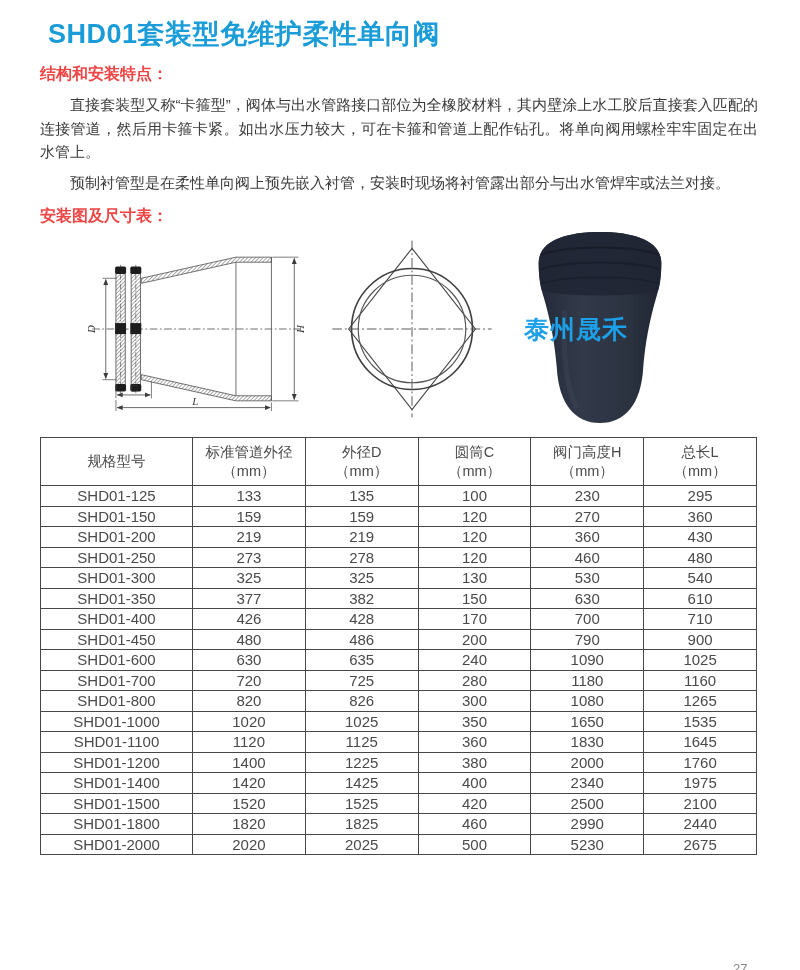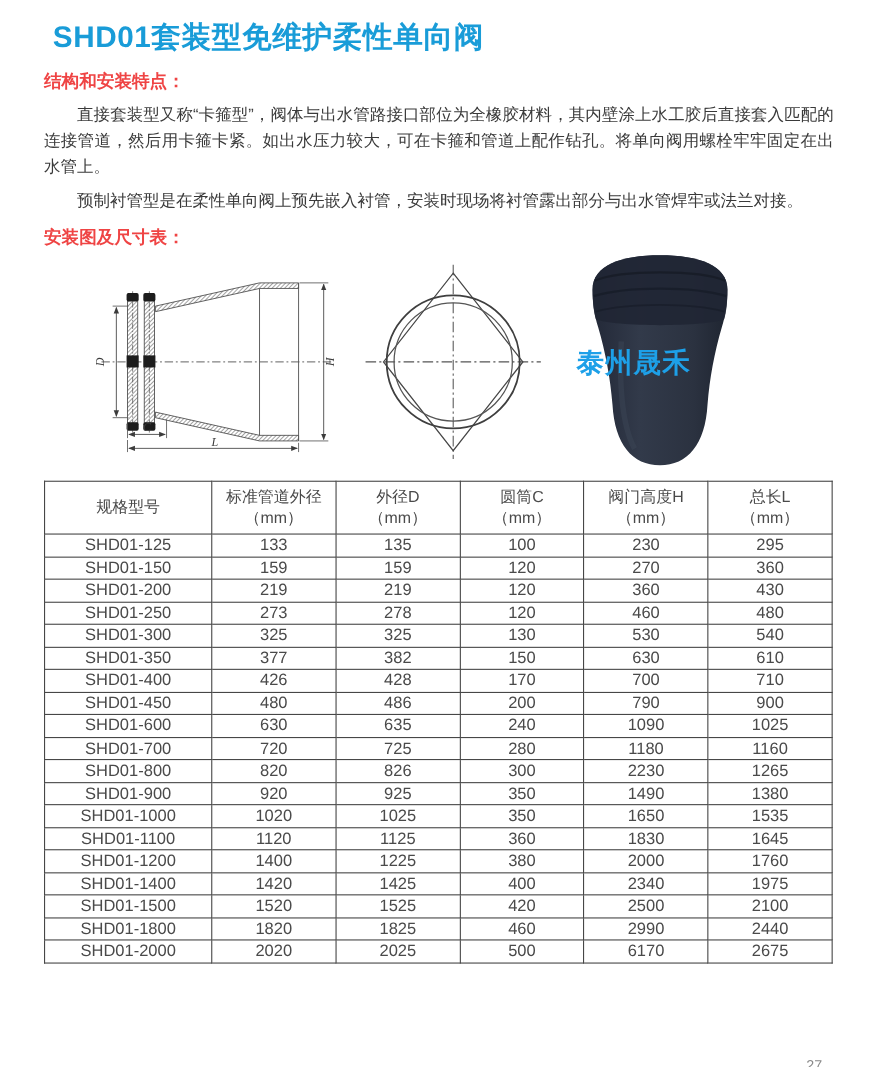--- a/index.html
+++ b/index.html
@@ -273,30 +273,22 @@
             <td>725</td>
             <td>280</td>
             <td>1180</td>
             <td>1160</td>
           </tr>
           <tr>
             <td>SHD01-800</td>
             <td>820</td>
             <td>826</td>
             <td>300</td>
-            <td>2230</td>
+            <td>1080</td>
             <td>1265</td>
-          </tr>
-          <tr>
-            <td>SHD01-900</td>
-            <td>920</td>
-            <td>925</td>
-            <td>350</td>
-            <td>1490</td>
-            <td>1380</td>
           </tr>
           <tr>
             <td>SHD01-1000</td>
             <td>1020</td>
             <td>1025</td>
             <td>350</td>
             <td>1650</td>
             <td>1535</td>
           </tr>
           <tr>
@@ -337,21 +329,21 @@
             <td>1825</td>
             <td>460</td>
             <td>2990</td>
             <td>2440</td>
           </tr>
           <tr>
             <td>SHD01-2000</td>
             <td>2020</td>
             <td>2025</td>
             <td>500</td>
-            <td>6170</td>
+            <td>5230</td>
             <td>2675</td>
           </tr>
         </tbody>
     </table>
   </div>
 
 </div>
 
 <div class="page-num-partial">27</div>
 

